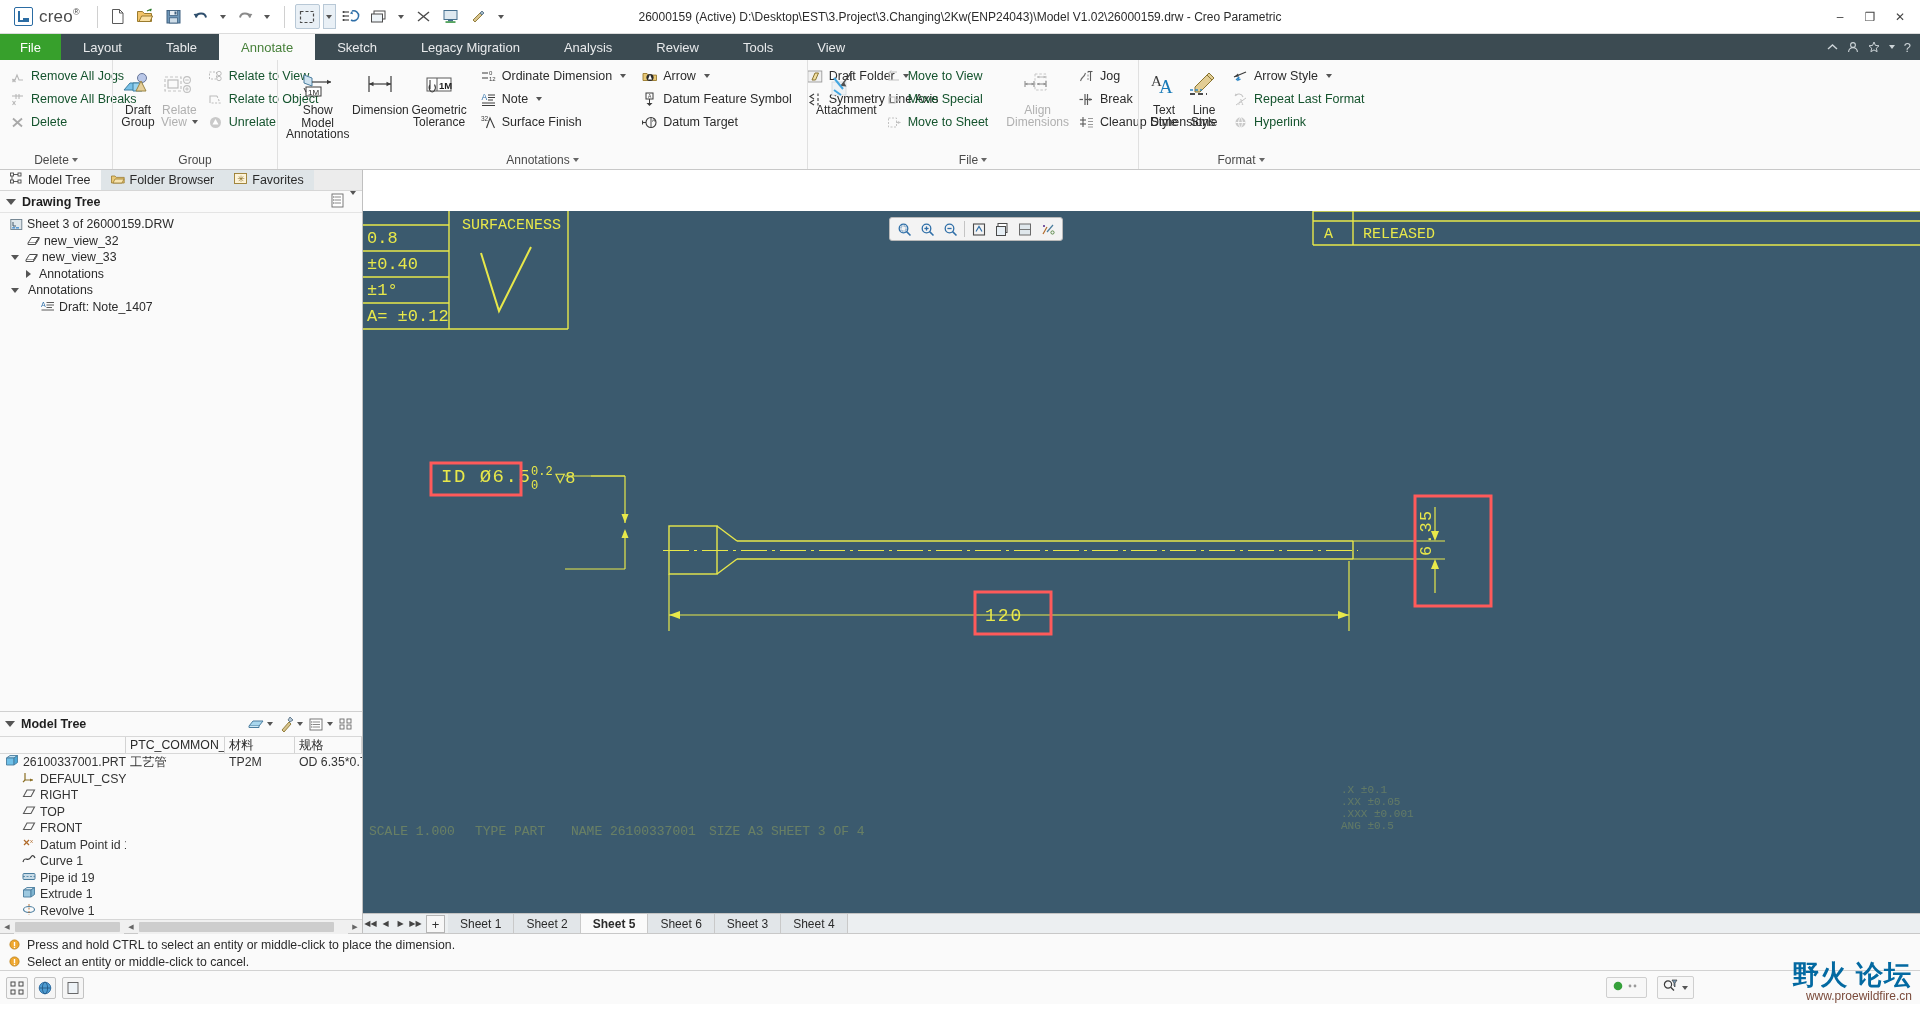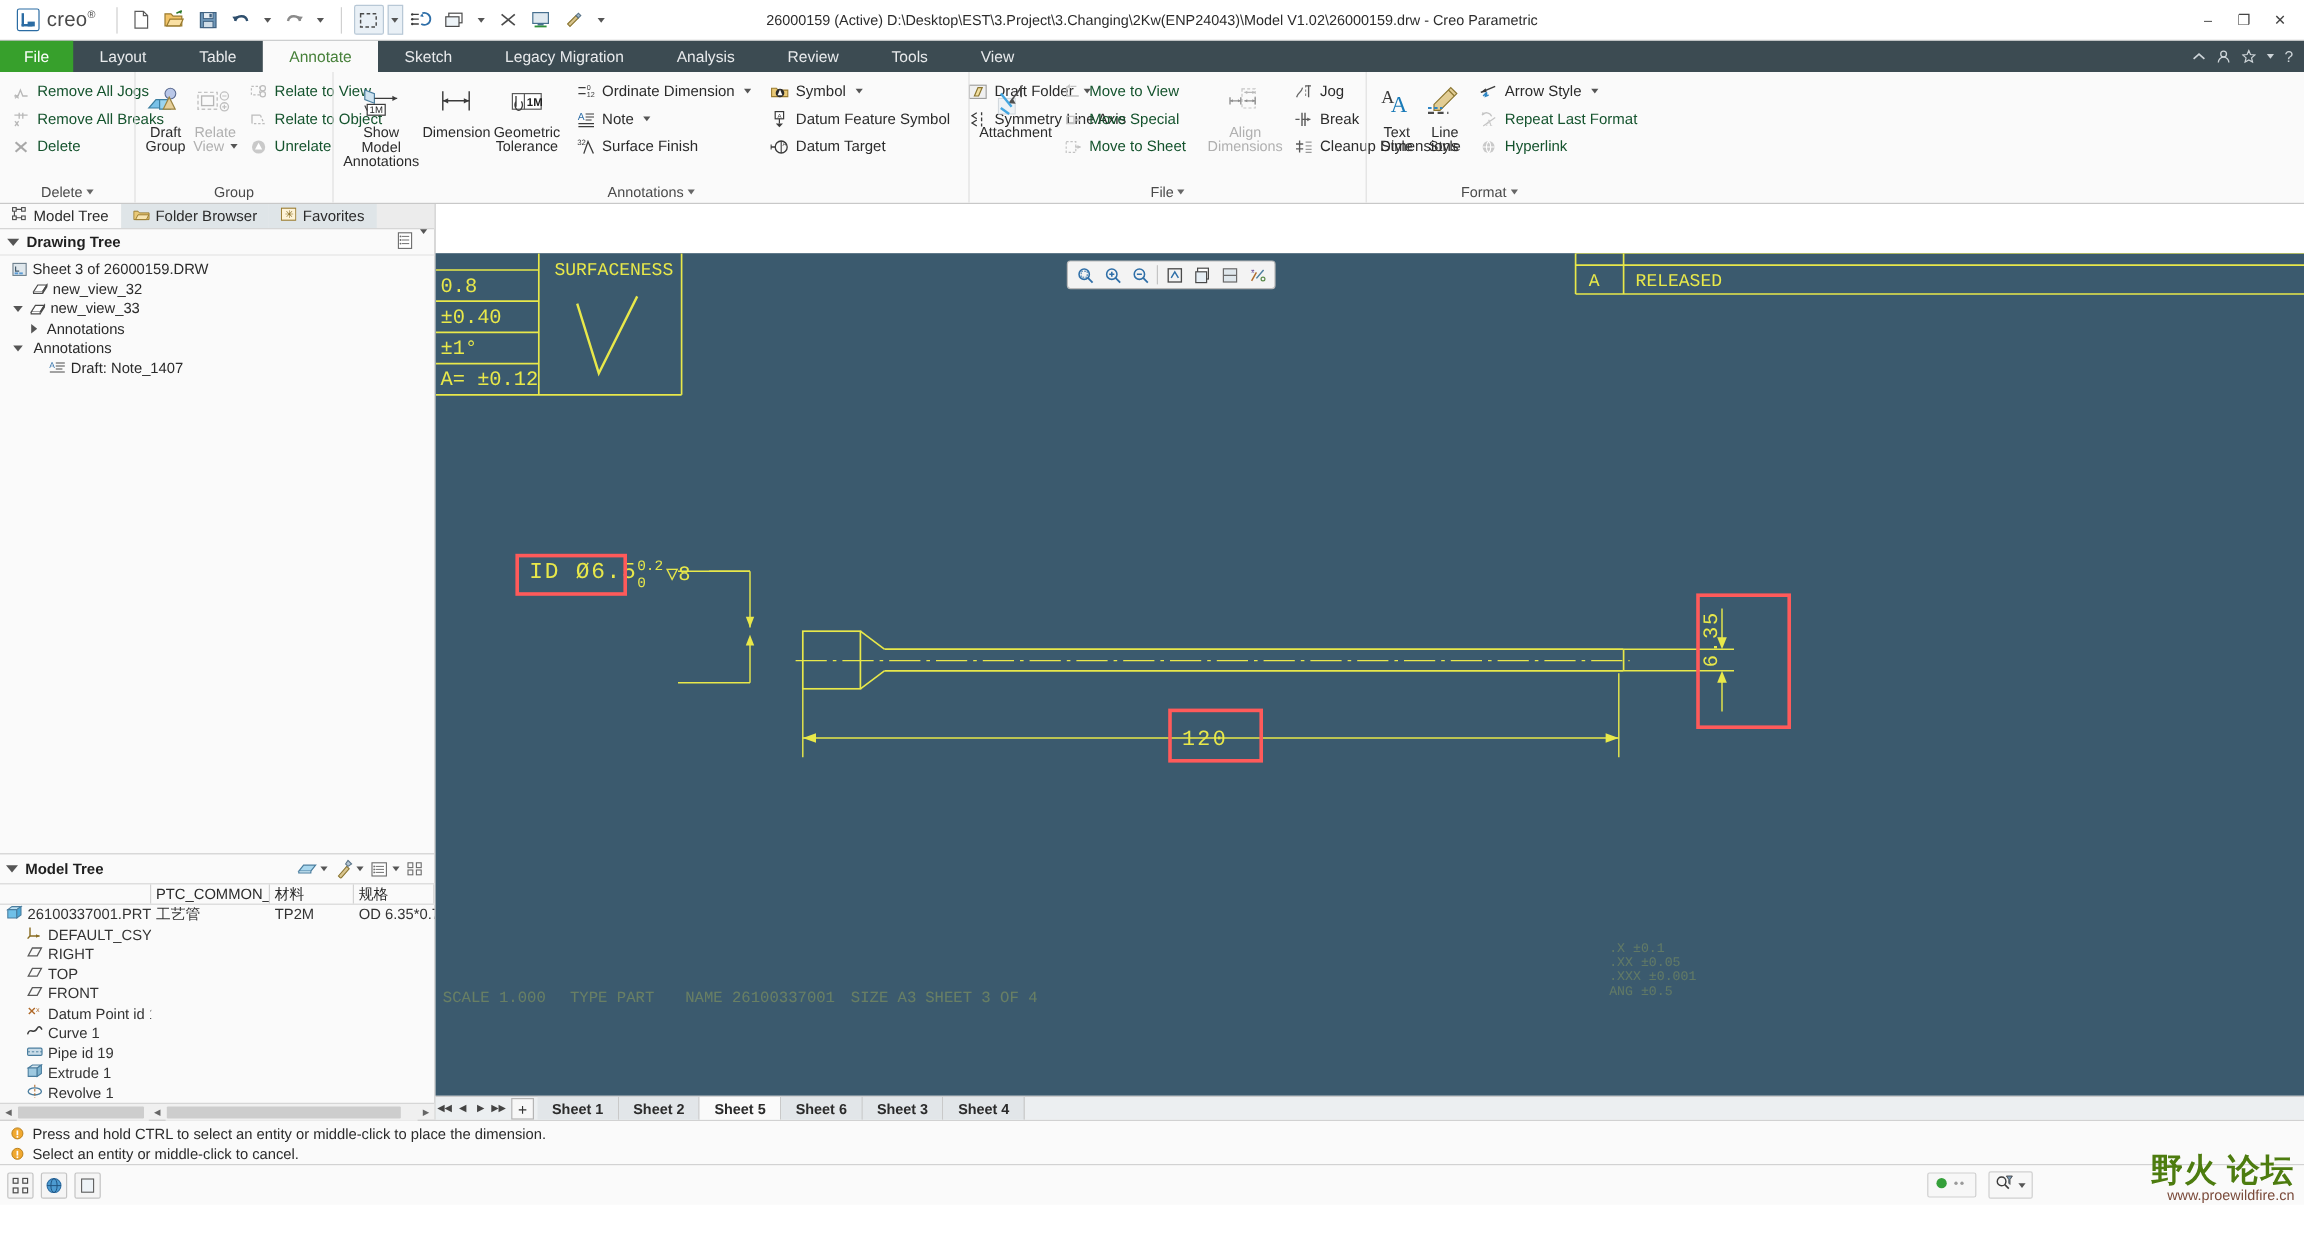--- a/index.html
+++ b/index.html
@@ -158,21 +158,21 @@
   .redbox { stroke:#ff5a5a; stroke-width:3; fill:none; }
 
   
   .sheetbar {
     height:20px; flex:0 0 20px; background:#eceff1; display:flex; align-items:stretch;
     border-top:1px solid #c3c3c3; font-size:12px;
   }
   .sb-nav { display:flex; align-items:center; }
   .sb-navbtn { width:15px; height:20px; display:flex; align-items:center; justify-content:center; color:#444; font-size:8px; cursor:pointer;}
   .sb-add { width:19px; height:18px; margin:1px 3px; border:1px solid #b5b5b5; background:#f7f7f7; display:flex; align-items:center; justify-content:center; cursor:pointer; font-size:13px; color:#333; line-height:1;}
-  .sb-tab { padding:0 12px; display:flex; align-items:center; border-right:1px solid #c9c9c9; color:#2b2b2b; cursor:pointer; background:#e2e6e9;font-weight:bold;}
+  .sb-tab { padding:0 12px; display:flex; align-items:center; border-right:1px solid #c9c9c9; color:#2b2b2b; cursor:pointer; background:#e2e6e9;}
   .sb-tab.active { background:#fafafa; font-weight:bold; }
 
   
   .msgarea { flex:0 0 36px; background:#fafafa; border-top:1px solid #c8c8c8; padding:2px 0 0 0; }
   .msgline { display:flex; align-items:center; gap:6px; height:17px; padding-left:8px; font-size:12.3px; color:#2b2b2b;}
   .msgdot { width:13px; flex:0 0 13px; display:flex; align-items:center; justify-content:center;}
 
   .statusbar {
     flex:0 0 34px; background:#fafafa; border-top:1px solid #d2d2d2;
     display:flex; align-items:center; padding:0 6px; gap:6px; position:relative;
@@ -541,21 +541,21 @@
 
         <div class="vstack" style="margin-left:4px;">
           <div class="ritem">
             <span class="ricon">
               <svg width="16" height="15" viewBox="0 0 16 15">
                   <path d="M1 11.5v-7h4l1.4 1.6h8.1v5.4z" fill="#e9c977" stroke="#9a7b2e" stroke-width=".9"></path>
                   <circle cx="8" cy="8.5" r="3.6" fill="#2b2b2b"></circle>
                   <path d="M6 10.4 L8 5.6 L10 10.4z" fill="#fff"></path>
                 </svg>
             </span>
-            <span>Symbol</span>
+            <span>Arrow</span>
             <span class="ritem-caret"></span>
           </div>
           <div class="ritem">
             <span class="ricon">
               <svg width="15" height="15" viewBox="0 0 15 15">
                   <rect x="4" y="1" width="7" height="6" fill="#fff" stroke="#3b3b3b" stroke-width="1"></rect>
                   <text x="6" y="6" font-size="5" font-family="Liberation Sans" fill="#3b3b3b">A</text>
                   <line x1="7.5" y1="7" x2="7.5" y2="11" stroke="#3b3b3b" stroke-width="1"></line>
                   <path d="M4.5 11 L10.5 11 L7.5 14z" fill="#3b3b3b"></path>
                 </svg>
@@ -1358,18 +1358,18 @@
               <line x1="7.7" y1="8.2" x2="11" y2="11.5" stroke="#3b3b3b" stroke-width="1.3"></line>
               <path d="M9 1 l5 0 l-2 3 l0 4 l-1 -1 l0 -3z" fill="#7a9ab5" stroke="#3b3b3b" stroke-width=".7"></path>
             </svg>
         </span>
         <span class="caret-dn"></span>
       </div>
       <div style="width:210px;"></div>
     </div>
 
     <div class="statuslogo">
-      <div class="watermark-text" style="font-size:27px;color:#4d7c0f;font-weight:bold;line-height:27px;letter-spacing:1px;">野火 论坛</div>
+      <div class="watermark-text" style="font-size:27px;color:#0369a1;font-weight:bold;line-height:27px;letter-spacing:1px;">野火 论坛</div>
       <div style="font-size:12px;color:#7a4a3a;">www.proewildfire.cn</div>
     </div>
   </div>
 
 </div>
 
 </body></html>

